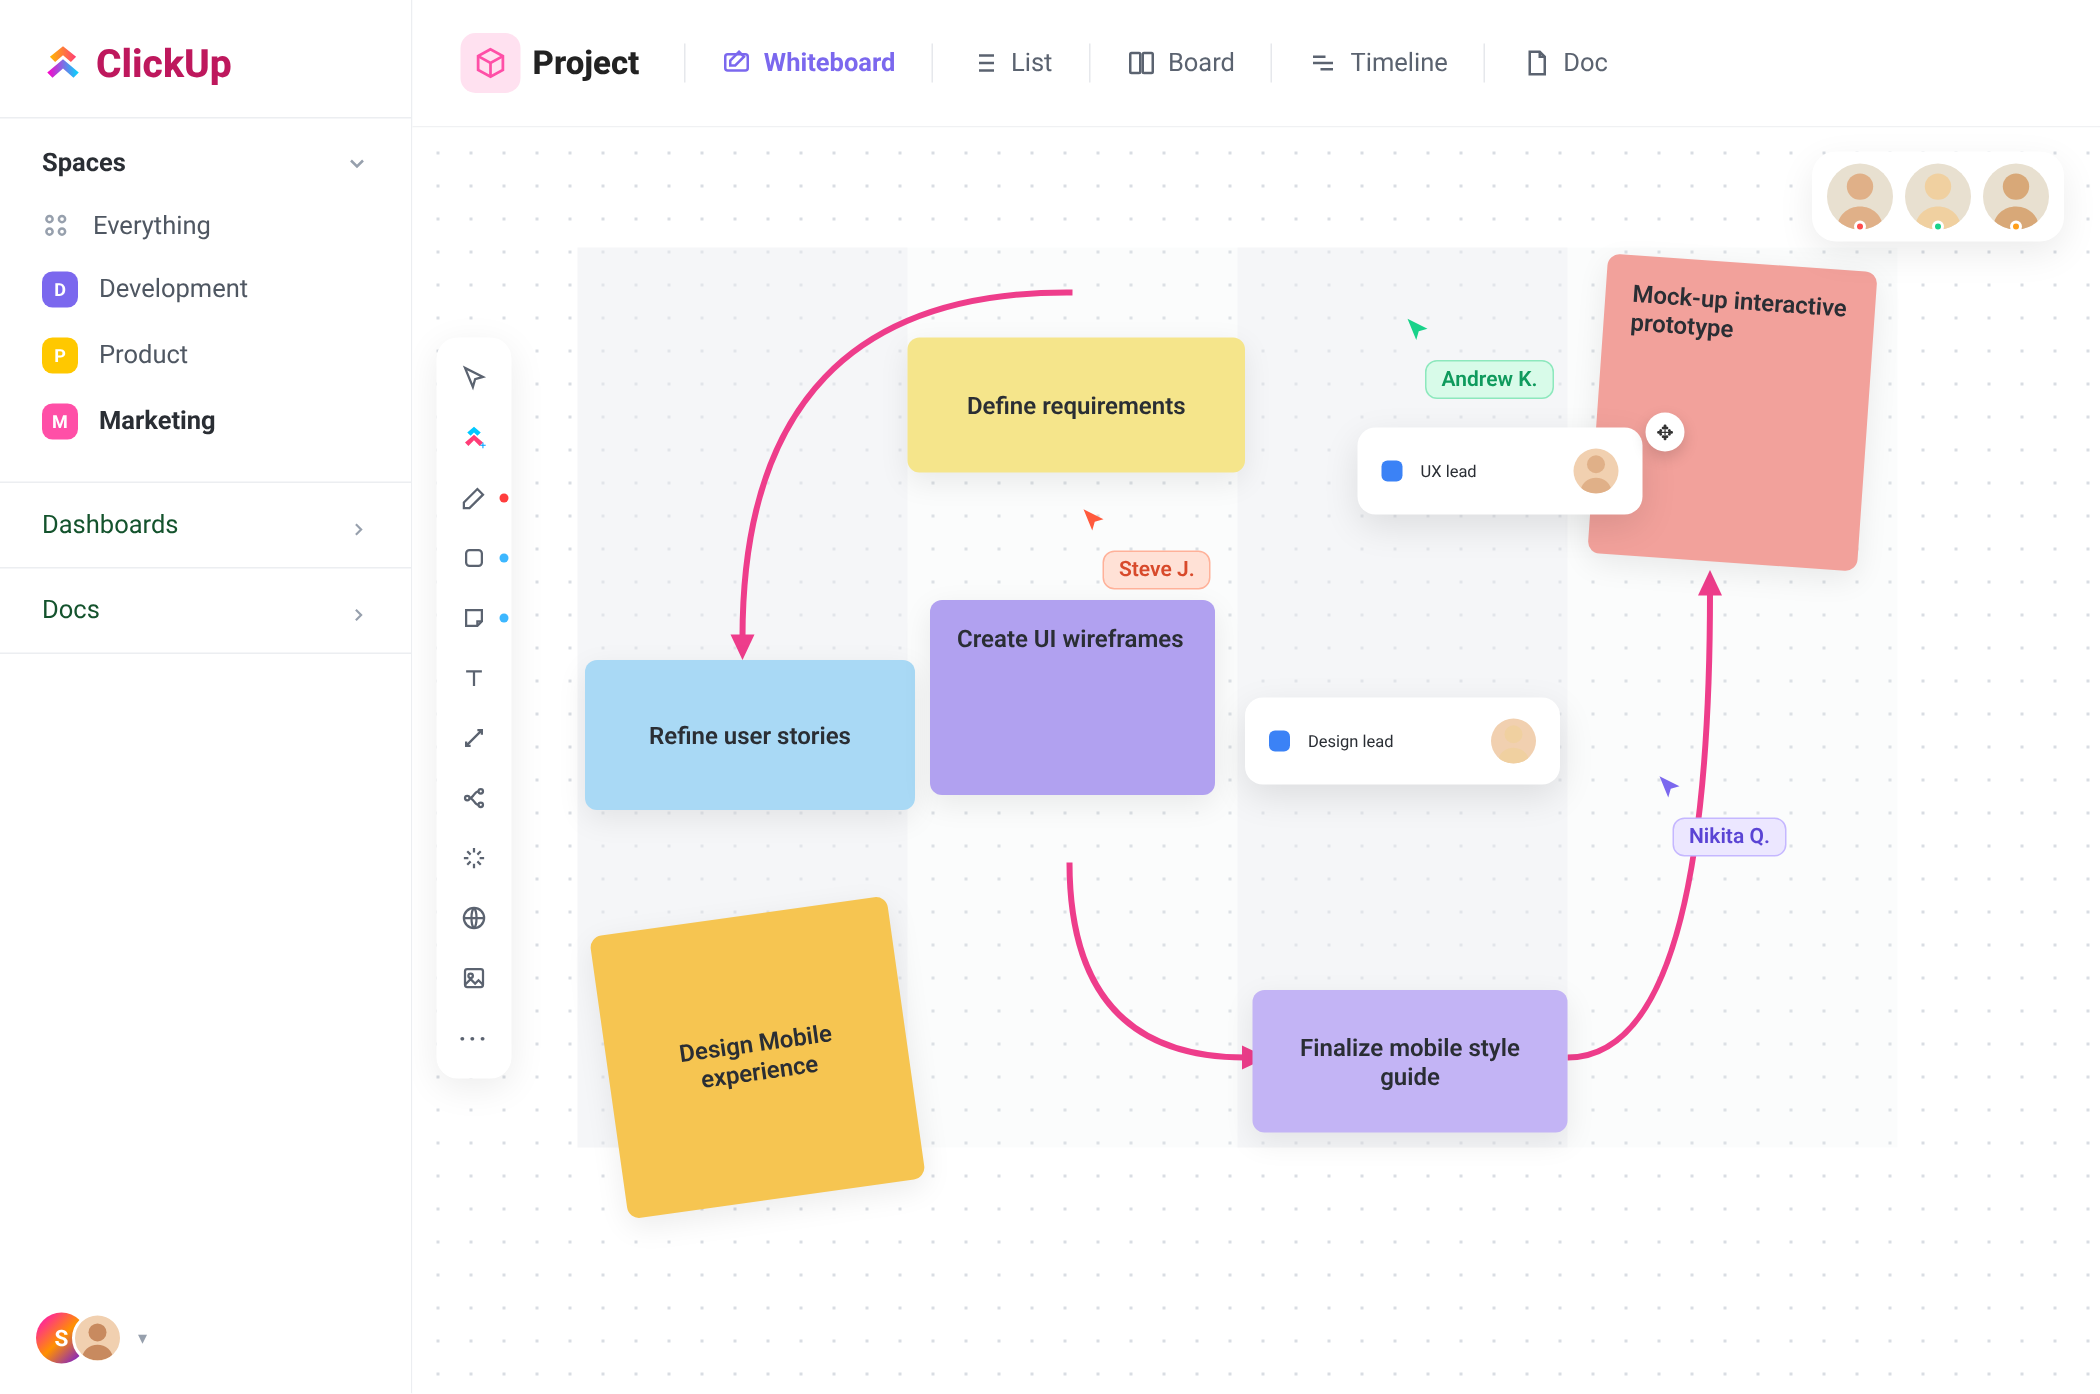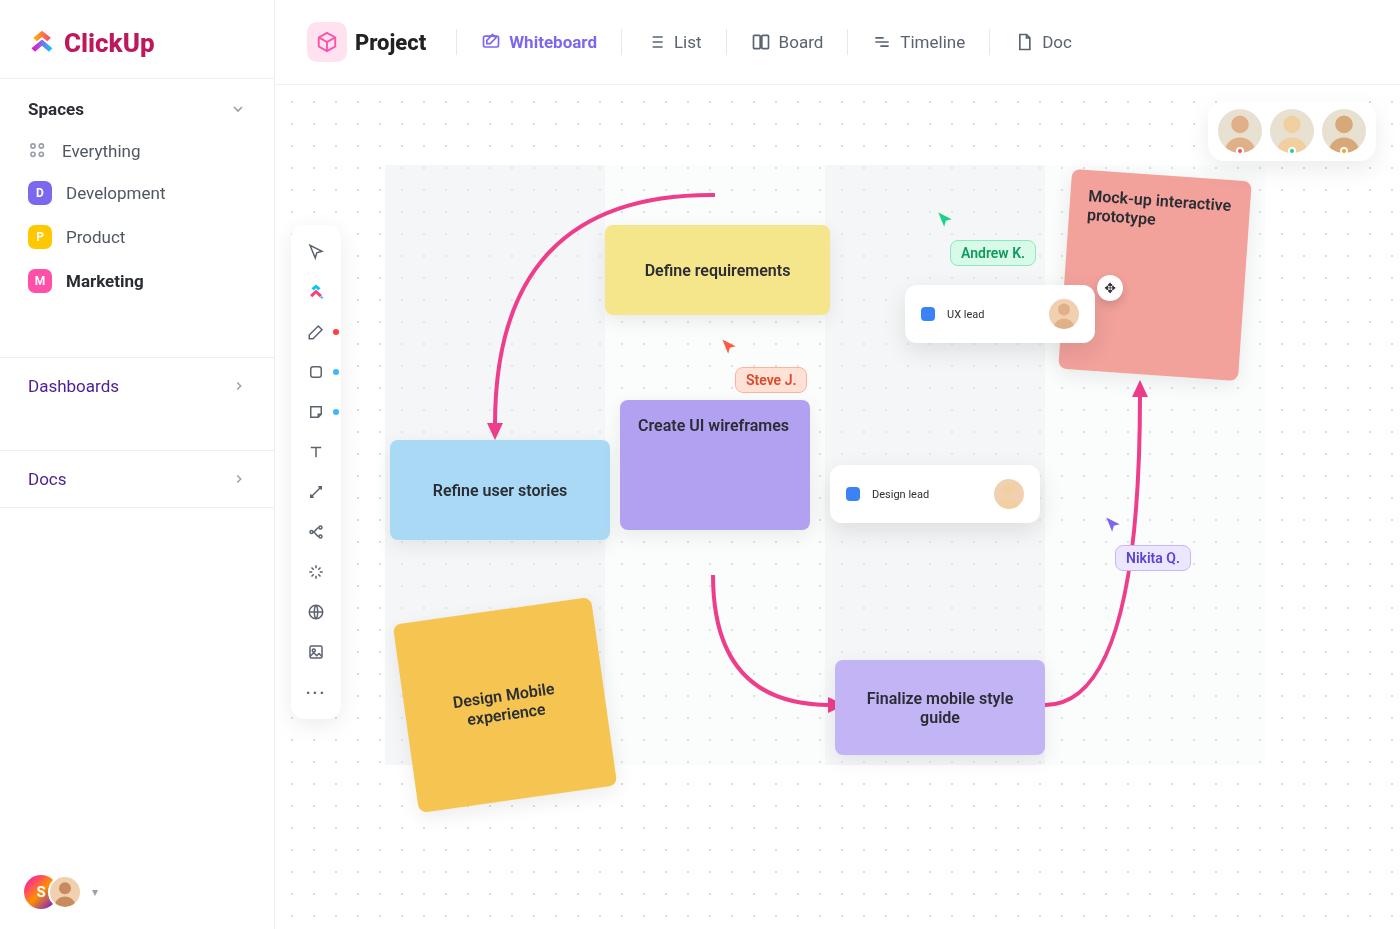--- a/index.html
+++ b/index.html
@@ -12,21 +12,21 @@
 .nav-item { display: flex; align-items: center; gap: 14px; padding: 10px 10px; border-radius: 8px; cursor: pointer; color: #4f5762; font-size: 17px; }
 .nav-item svg, .nav-item .nav-icon { width: 20px; height: 20px; flex: 0 0 20px; color: #97a0ad; }
 .section-divider { height: 1px; background: #eceef1; margin: 0; }
 .spaces-head { display: flex; align-items: center; justify-content: space-between; padding: 20px 28px 12px; font-weight: 700; font-size: 17px; color: #2a2e34; cursor: pointer; }
 .chev { color: #97a0ad; }
 .space-list { padding: 0 18px 18px; }
 .space-row { display: flex; align-items: center; gap: 14px; padding: 10px 10px; border-radius: 8px; cursor: pointer; color: #4f5762; font-size: 17px; }
 .space-row.active { font-weight: 700; color: #2a2e34; }
 .space-badge { width: 24px; height: 24px; border-radius: 7px; display: flex; align-items: center; justify-content: center; font-size: 12px; font-weight: 700; color: #fff; }
 .everything-icon { color: #97a0ad; }
-.sidebar-group { display: flex; align-items: center; justify-content: space-between; padding: 18px 28px; font-size: 17px; color: #4c1d95; cursor: pointer; border-top: 1px solid #eceef1; margin-top: 36px; }
+.sidebar-group { display: flex; align-items: flex-end; justify-content: space-between; padding: 18px 28px; font-size: 17px; color: #14532d; cursor: pointer; border-top: 1px solid #eceef1; }
 .sidebar-foot { margin-top: auto; padding: 20px 24px; display: flex; align-items: center; gap: 6px; }
 .avatar-stack { display: flex; align-items: center; }
 .ws-avatar { width: 34px; height: 34px; border-radius: 50%; background: linear-gradient(135deg,#ff00d0,#ff9100,#5e00ff); display: flex; align-items: center; justify-content: center; color:#fff; font-weight:700; font-size:15px; }
 .user-avatar { width: 34px; height: 34px; border-radius: 50%; margin-left: -10px; border: 2px solid #fff; background: #f1d0b0; overflow:hidden; }
 .caret { color:#97a0ad; font-size:12px; margin-left:4px; }
 
 .main { flex: 1; display: flex; flex-direction: column; position: relative; background:#fff; }
 .topbar { display: flex; align-items: center; gap: 8px; padding: 22px 32px; border-bottom: 1px solid #f0f1f3; }
 .proj-icon { width: 40px; height: 40px; border-radius: 10px; background: #ffe1f0; display:flex; align-items:center; justify-content:center; }
 .proj-title { font-weight: 800; font-size: 22px; color:#222; margin-right: 16px; }

